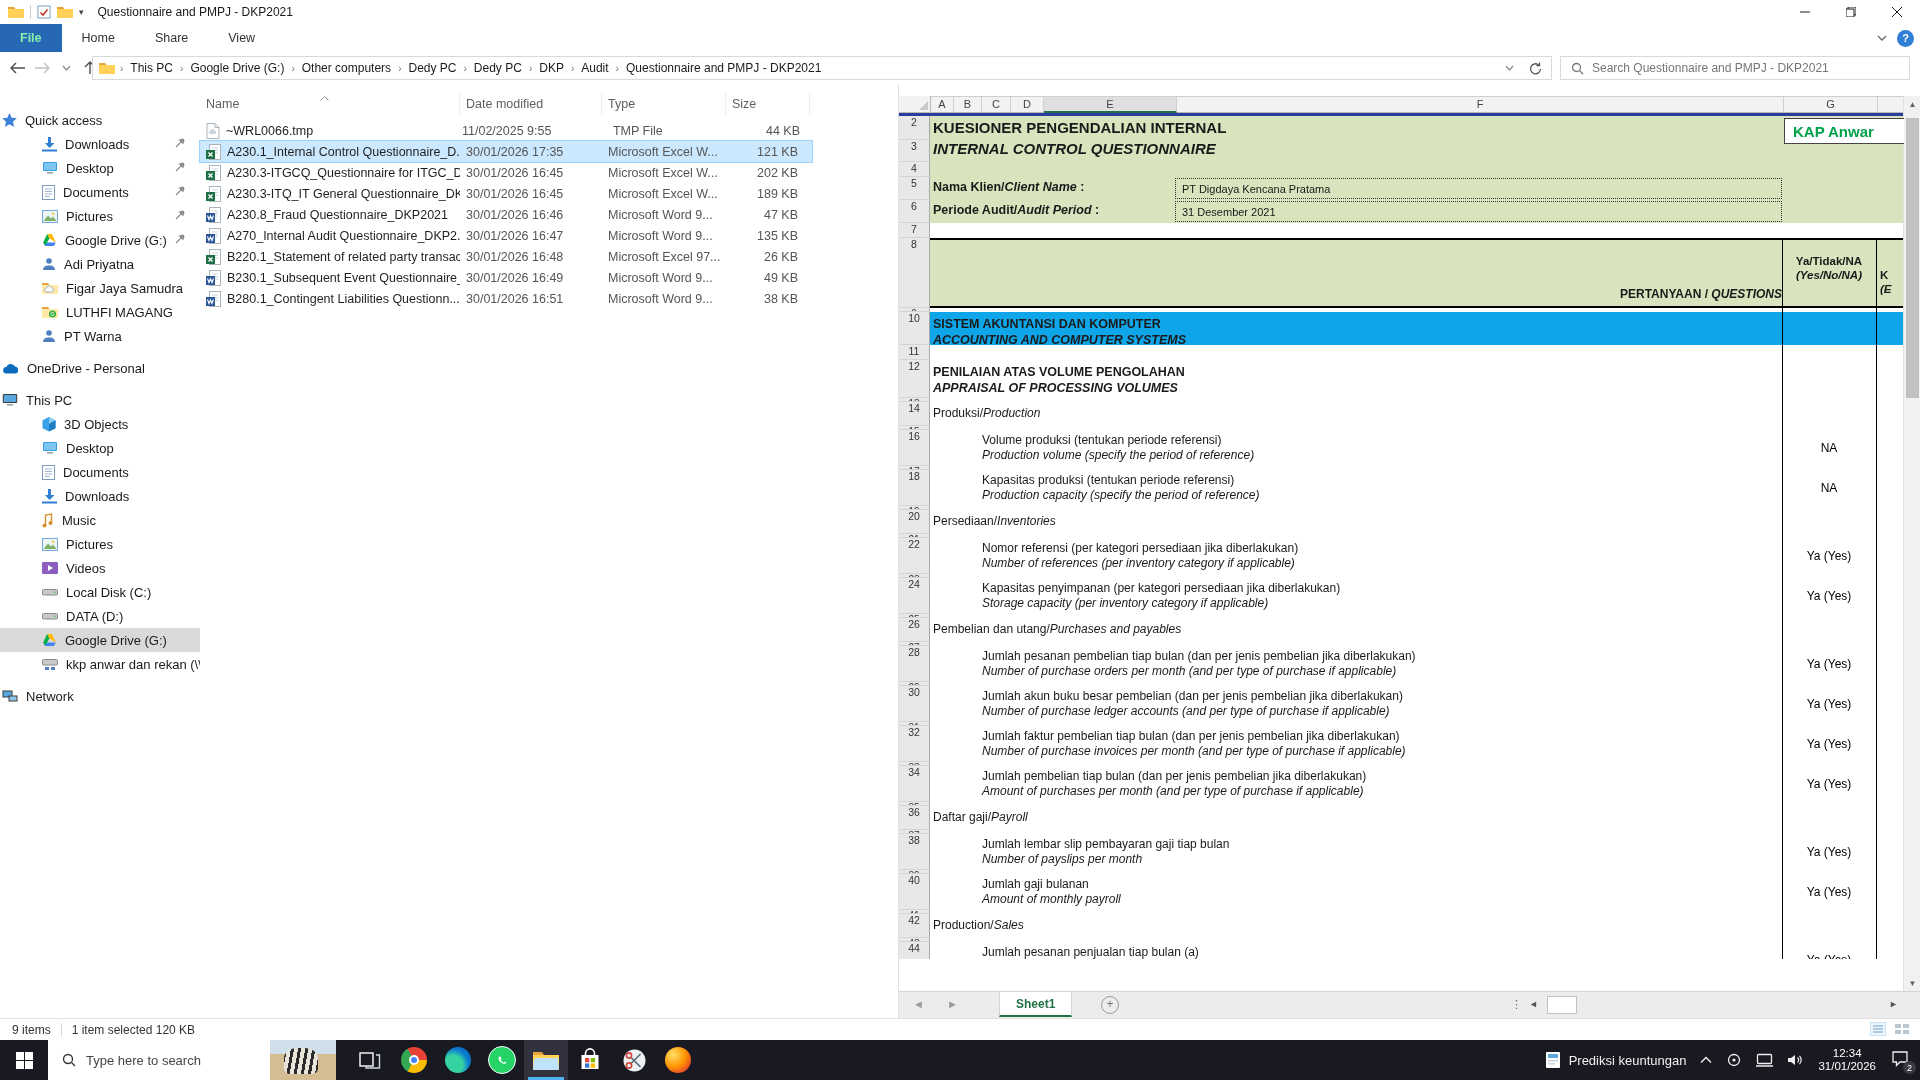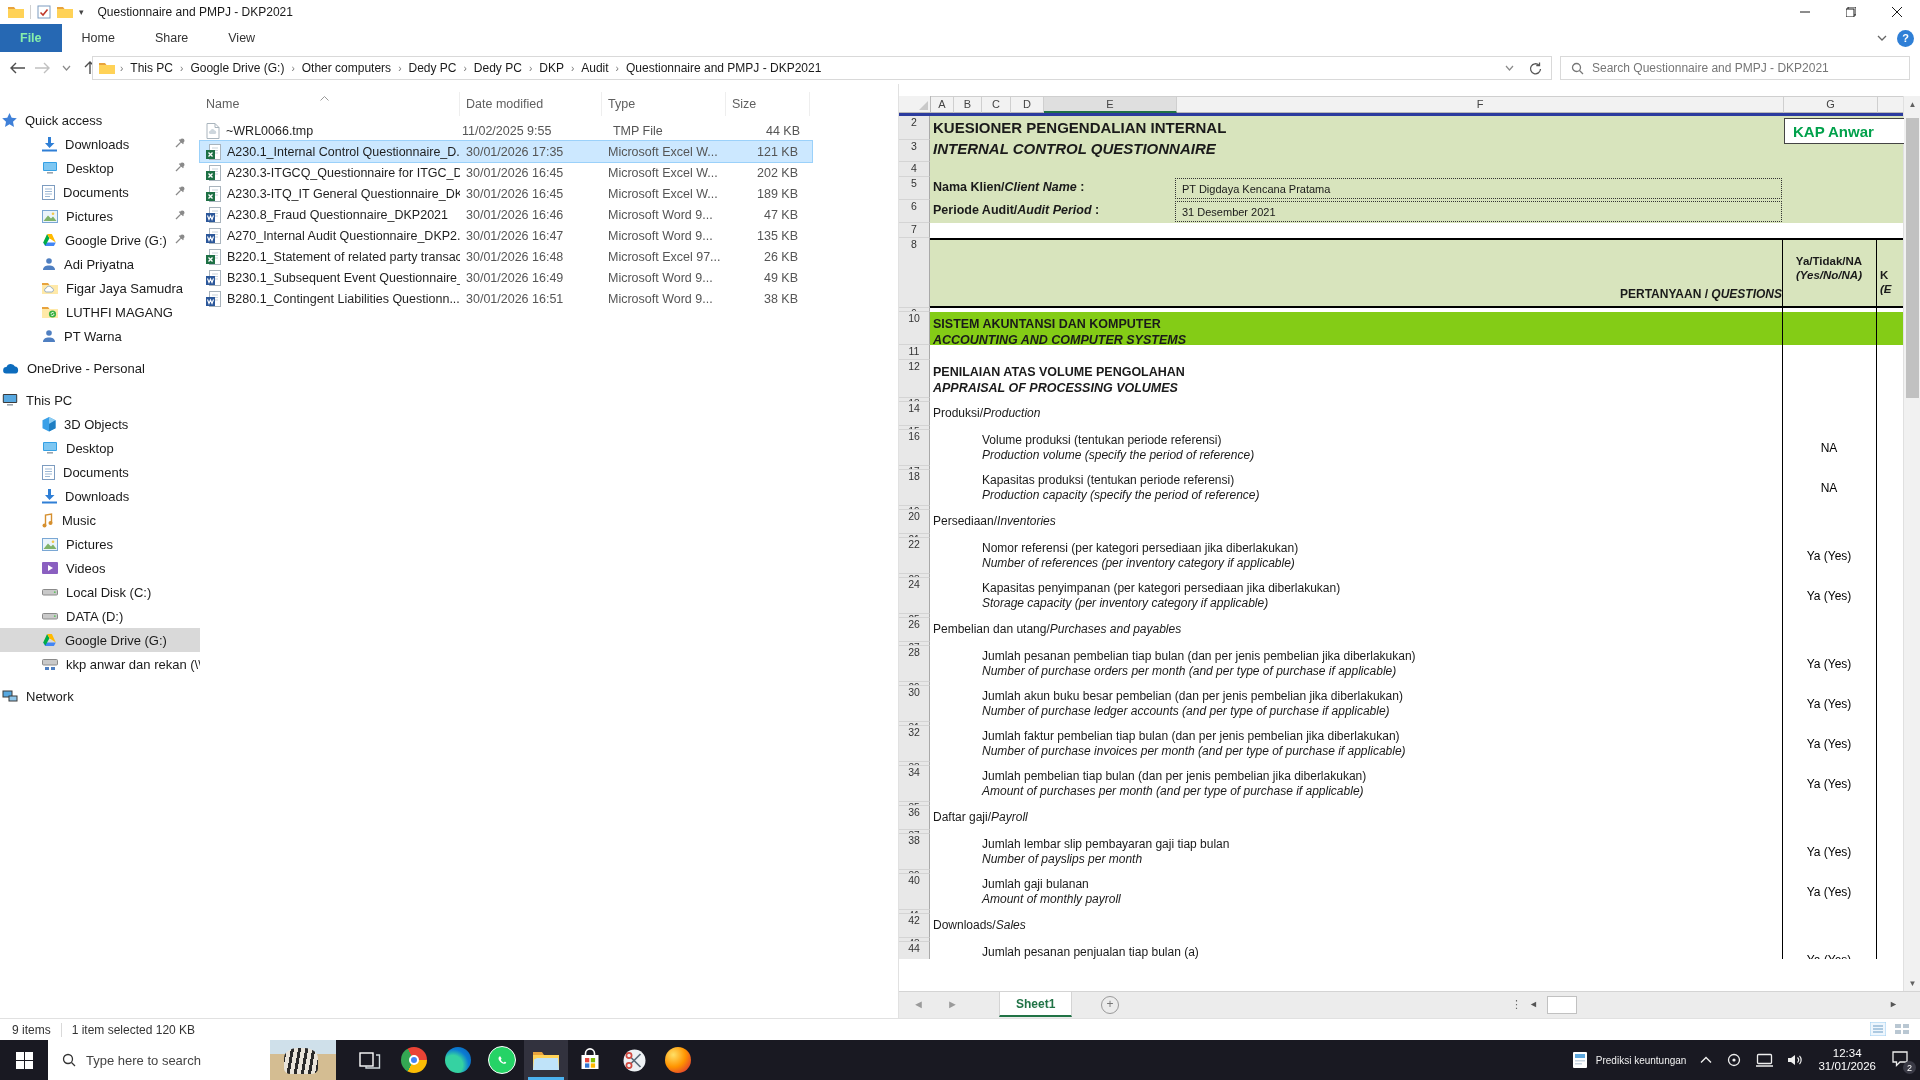--- a/index.html
+++ b/index.html
@@ -66,21 +66,21 @@
   .chcell.sel{background:#dfdfdf;border-bottom:2px solid #1e7145;line-height:14px}
   #corner{width:31px;background:#f2f2f2;border-right:1px solid #b9b9b9;border-bottom:1px solid #b9b9b9;position:relative}
   #corner::after{content:"";position:absolute;right:2px;bottom:2px;border-left:9px solid transparent;border-bottom:9px solid #c9c9c9}
   #freeze{position:absolute;left:0;top:29px;width:1005px;height:3px;background:#2b3b9e}
   #sheetrows{position:absolute;left:0;top:32px;width:1005px;height:843px;overflow:hidden}
   .srow{display:flex;position:relative}
   .gut{width:31px;min-width:31px;background:#e8e8e8;border-right:1px solid #a9a9a9;border-bottom:1px solid #d4d4d4;box-sizing:border-box;
        font-size:10.5px;color:#333;text-align:center;overflow:hidden}
   .sbody{flex:1;position:relative;box-sizing:border-box;font-size:12px}
   .green{background:#d8e4bd}
-  .gray{background:#84cc16}
+  .gray{background:#0ea5e9}
   .vl{position:absolute;top:0;bottom:0;width:1px;background:#000}
   .ans{position:absolute;left:852px;top:0;width:94px;height:100%;display:flex;align-items:center;justify-content:center;font-size:12px;color:#000}
   .cat{padding:4px 0 0 3px;font-size:12px}
   .qwrap{padding:3px 0 0 52px;line-height:15px;font-size:12px}
   .b{font-weight:bold}.i{font-style:italic}
   .stamp{position:absolute;left:854px;top:2px;width:170px;height:26px;background:#fff;border:1px solid #444;
          font-size:15px;font-weight:bold;color:#00a14b;display:flex;align-items:center;padding-left:8px;box-sizing:border-box;z-index:3}
   .dotcell{position:absolute;left:245px;top:1px;width:607px;height:21px;border:1px dotted #333;box-sizing:border-box;
            font-size:11px;display:flex;align-items:center;padding-left:6px}
   .fieldlbl{padding:3px 0 0 3px;font-size:12.5px}
@@ -122,21 +122,21 @@
   .tbicon{width:44px;height:40px;display:flex;align-items:center;justify-content:center;position:relative}
   .tbicon.active{background:#32323e}
   .tbicon.active::after{content:"";position:absolute;left:4px;bottom:0;right:4px;height:3px;background:#4cb2f0}
   .cir{width:26px;height:26px;border-radius:50%}
   .ic-chrome{background:conic-gradient(from -30deg,#ea4335 0 120deg,#fbbc05 0 240deg,#34a853 0 360deg);position:relative}
   .ic-chrome::after{content:"";position:absolute;inset:29%;background:#4285f4;border:2.5px solid #fff;border-radius:50%}
   .ic-edge{background:radial-gradient(circle at 30% 70%,#35d2a2 0 38%,#0b7bd4 62%,#0a5ea8)}
   .ic-firefox{background:radial-gradient(circle at 32% 30%,#ffe066,#ff9400 48%,#e3432e 82%)}
   .ic-wa{background:#25d366;border:1.5px solid #fff;display:flex;align-items:center;justify-content:center}
   #tb-right{position:absolute;right:0;top:0;height:40px;display:flex;align-items:center;gap:14px;padding-right:8px;color:#eee}
-  #widget{display:flex;align-items:center;gap:8px;font-size:10px;color:#f0f0f0}
+  #widget{display:flex;align-items:center;gap:8px;font-size:13px;color:#f0f0f0}
   #clock{font-size:11.5px;line-height:13px;text-align:center;color:#fff}
   #notif{position:relative;width:22px;height:22px}
   #notif-badge{position:absolute;right:-4px;bottom:-3px;width:13px;height:13px;border-radius:50%;background:#3a3a46;color:#fff;
                font-size:9px;display:flex;align-items:center;justify-content:center}
 </style>
 </head>
 <body>
 
 <div id="titlebar">
   <div id="qat">
@@ -1051,21 +1051,21 @@
         <div class="srow" style="height: 4px;">
           <div class="gut" style="font-size: 10px; line-height: 11px;">41</div>
           <div class="sbody">
             <div class="vl" style="left: 852px;"></div>
             <div class="vl" style="left: 946px;"></div>
           </div>
         </div>
         <div class="srow" style="height: 24px;">
           <div class="gut">42</div>
           <div class="sbody">
-            <div class="cat"><span>Downloads/</span><span class="i">Sales</span></div>
+            <div class="cat"><span>Production/</span><span class="i">Sales</span></div>
             <div class="vl" style="left: 852px;"></div>
             <div class="vl" style="left: 946px;"></div>
           </div>
         </div>
         <div class="srow" style="height: 4px;">
           <div class="gut" style="font-size: 10px; line-height: 11px;">43</div>
           <div class="sbody">
             <div class="vl" style="left: 852px;"></div>
             <div class="vl" style="left: 946px;"></div>
           </div>

